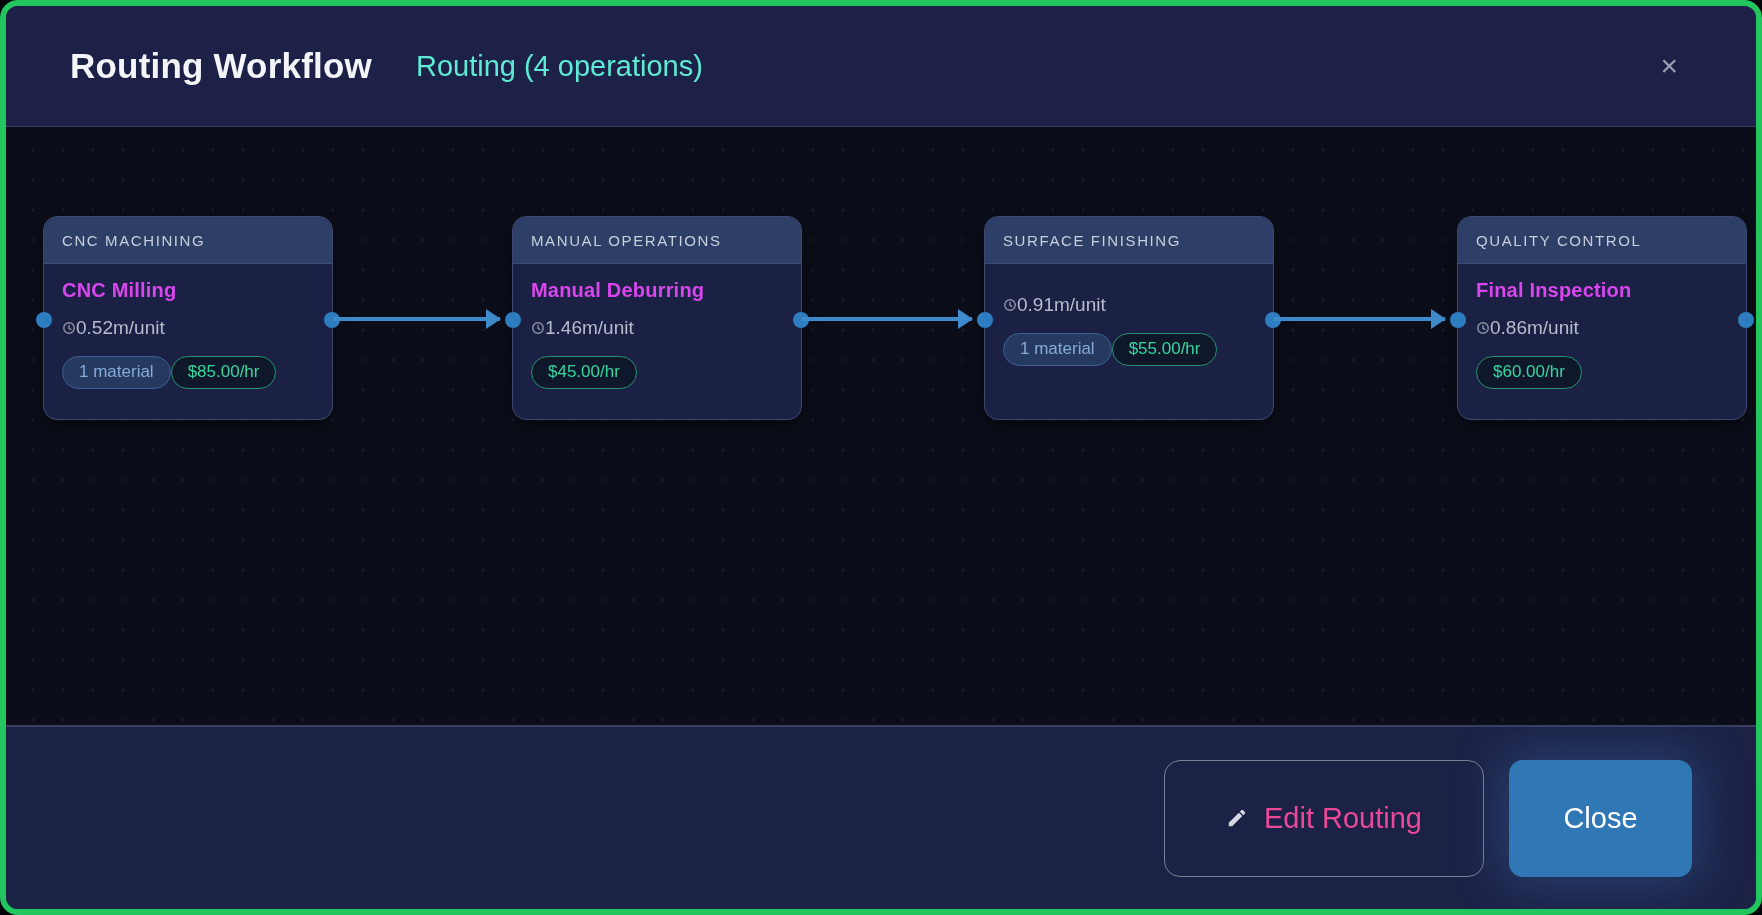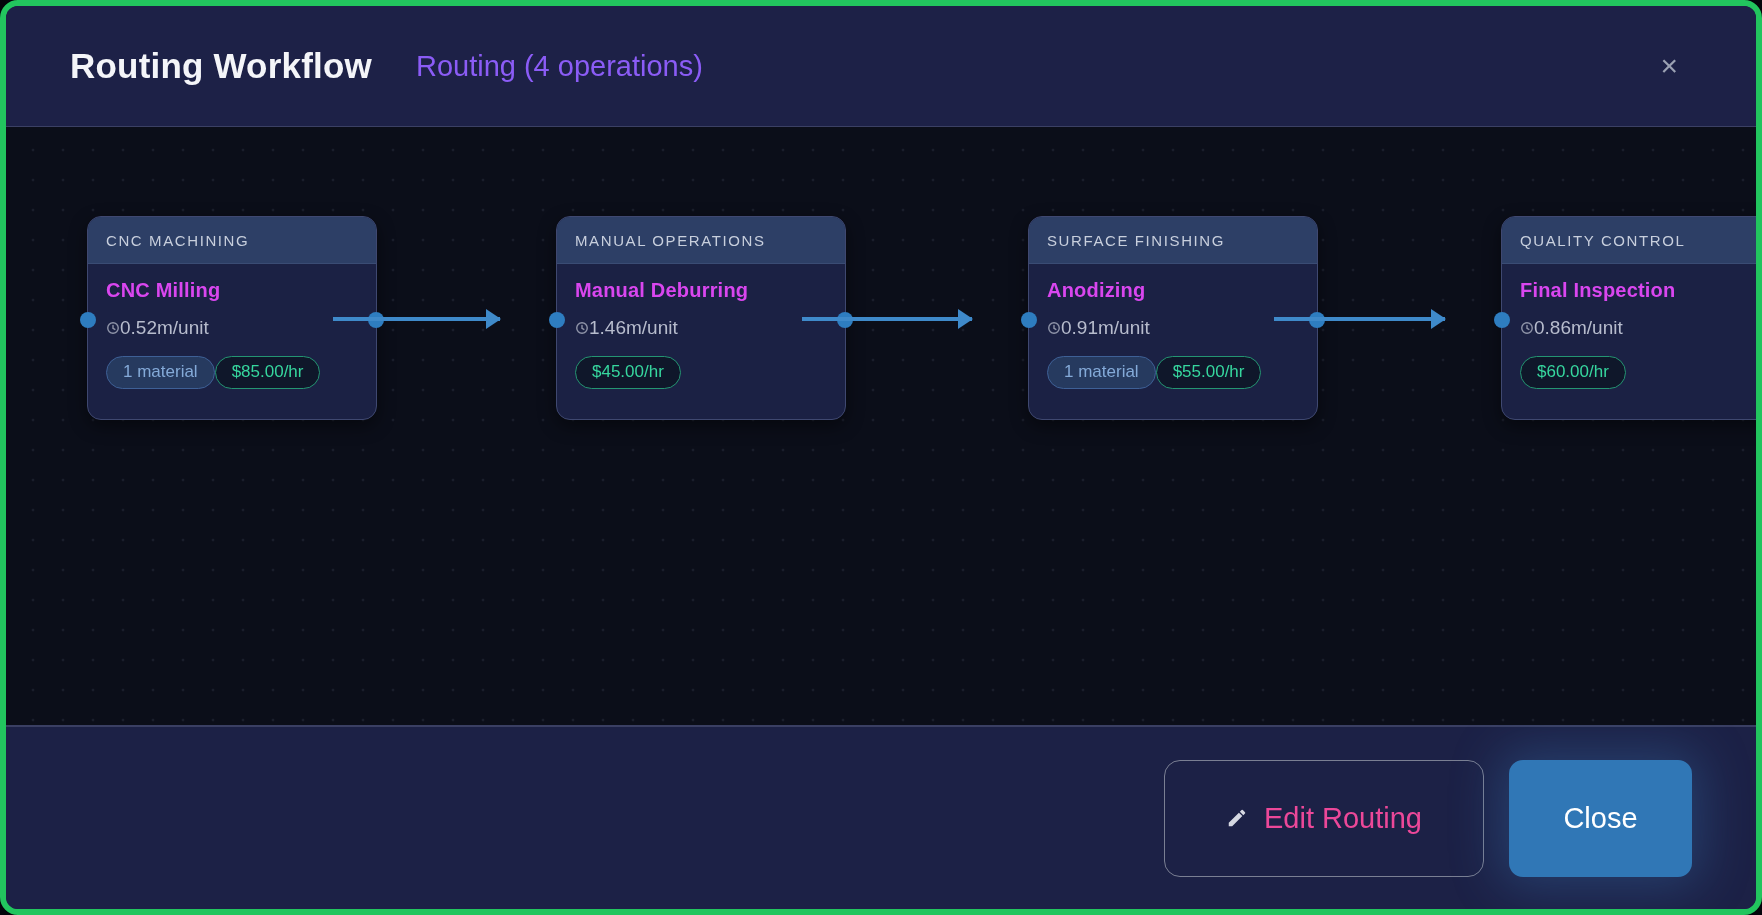--- a/index.html
+++ b/index.html
@@ -11,21 +11,21 @@
     display:flex; flex-direction:column;
   }
 
   
   .modal-header {
     height:121px; flex:0 0 auto; background:#1d2147;
     border-bottom:1px solid #3b4064;
     display:flex; align-items:center; padding:0 72px 0 64px;
   }
   .modal-title { font-size:35px; font-weight:bold; color:#f4f5f9; letter-spacing:.2px; }
-  .modal-subtitle { font-size:29px; color:#8b5cf6; margin-left:44px; font-weight:400; }
+  .modal-subtitle { font-size:29px; color:#5eead4; margin-left:44px; font-weight:400; }
   .spacer { flex:1; }
   .close-btn {
     background:none; border:none; cursor:pointer;
     font-size:30px; color:#9ba1b3; line-height:1; padding:6px;
     font-family:"Liberation Sans", sans-serif;
   }
 
   
   .stats-bar {
     height:119px; flex:0 0 auto; background:#191d3f;
@@ -45,21 +45,20 @@
   .canvas {
     flex:1 1 auto; position:relative; background:#0b0e19;
     background-image: radial-gradient(circle, rgba(160,170,210,0.10) 1.5px, transparent 1.6px);
     background-size:30px 30px; background-position:12px 8px;
   }
 
   .node {
     position:absolute; top:89px; width:290px; height:204px;
     background:#1b2144; border:1px solid #3f4870; border-radius:14px;
     box-shadow:0 6px 18px rgba(0,0,0,0.45);
-    margin-left:44px;
   }
   .node-cat {
     height:47px; background:#2d3f66; border-radius:13px 13px 0 0;
     display:flex; align-items:center; padding:0 18px;
     font-size:15px; letter-spacing:1.6px; color:#c8cfdd; text-transform:uppercase;
     border-bottom:1px solid #3a4c74;
   }
   .node-body { padding:15px 18px 0 18px; }
   .node-title { font-size:20px; font-weight:bold; color:#d946ef; letter-spacing:.2px; }
   .node-time {
@@ -163,21 +162,20 @@
           <span class="badge badge-rate">$45.00/hr</span>
         </div>
       </div>
       <span class="dot left"></span>
       <span class="dot right"></span>
     </div>
 
     <div class="node" style="left:978px">
       <div class="node-cat">SURFACE FINISHING</div>
       <div class="node-body">
-        <div class="node-title">Anodizing</div>
         <div class="node-time">
           <svg width="14" height="14" viewBox="0 0 24 24">
               <circle cx="12" cy="12" r="9" fill="none" stroke="currentColor" stroke-width="2.4"></circle>
               <path d="M12 7.5v5l3.2 2" fill="none" stroke="currentColor" stroke-width="2.4" stroke-linecap="round"></path>
             </svg>
           <span>0.91m/unit</span>
         </div>
         <div class="node-badges">
           <span class="badge badge-material">1 material</span>
           <span class="badge badge-rate">$55.00/hr</span>

